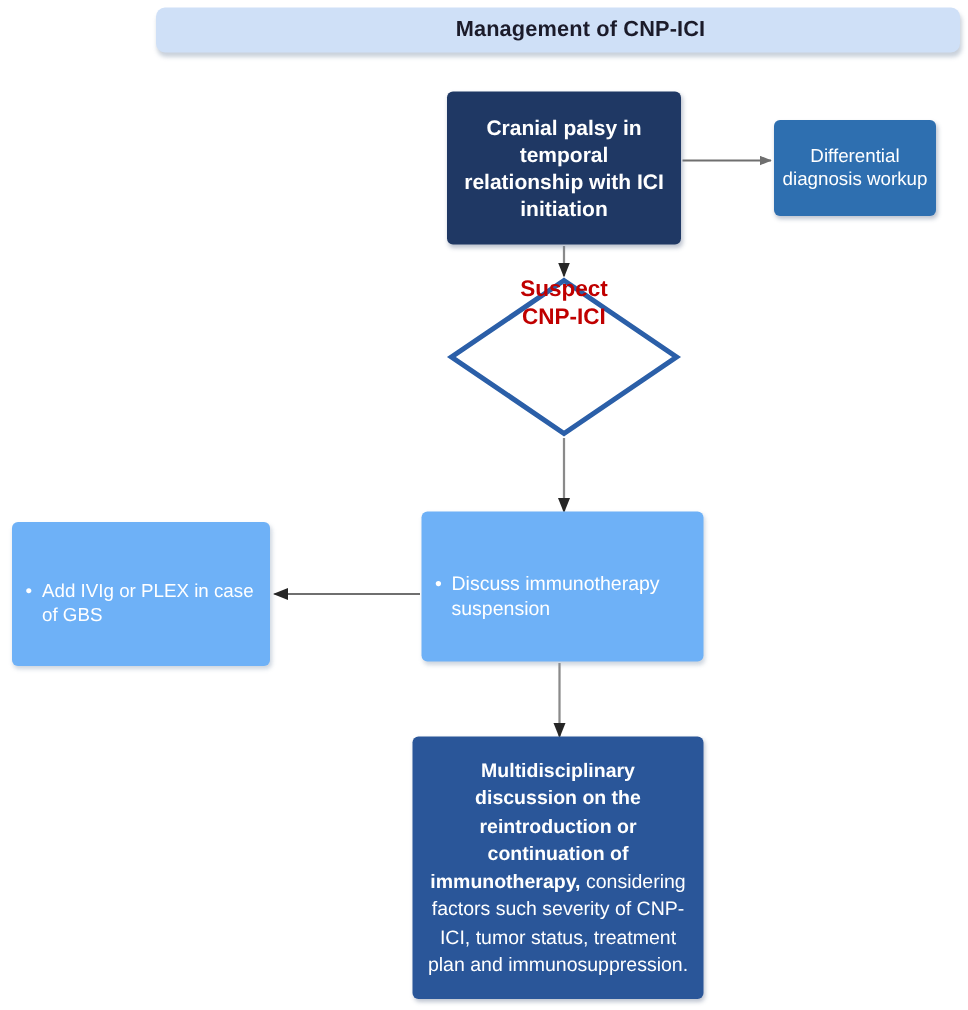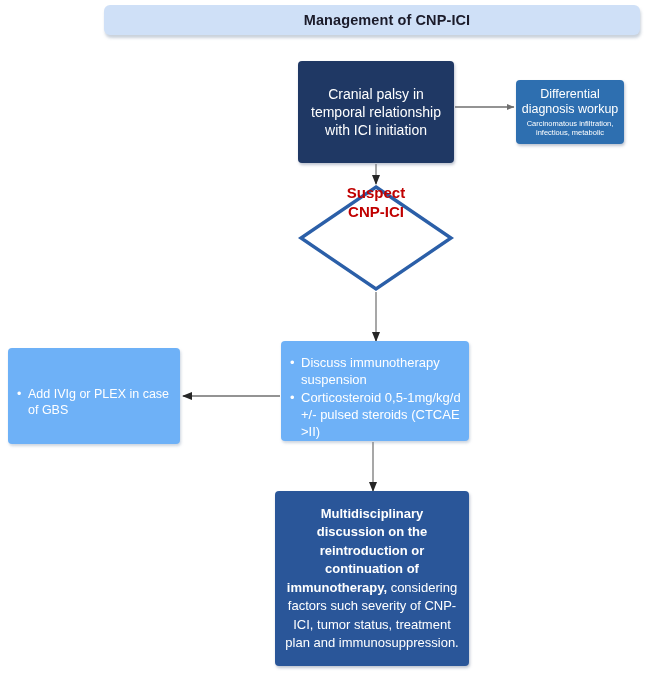--- a/index.html
+++ b/index.html
@@ -76,21 +76,21 @@
 
   
   #box-cranial-palsy {
     left: 298px;
     top: 61px;
     width: 156px;
     height: 102px;
     padding: 6px 8px;
     text-align: center;
     font-size: 14px;
-    font-weight: normal;
+    font-weight: bold;
     line-height: 18px;
   }
 
   
   #box-differential {
     left: 516px;
     top: 80px;
     width: 108px;
     height: 64px;
     padding: 4px 5px;
@@ -230,39 +230,37 @@
 
     <line x1="373" y1="442" x2="373" y2="491" stroke="#8a8a8a" stroke-width="1.5" marker-end="url(#arrow-dark)"></line>
   </svg>
 
   <div class="node node-dark" id="box-cranial-palsy">
     <span>Cranial palsy in temporal relationship with ICI initiation</span>
   </div>
 
   <div class="node node-mid" id="box-differential">
     <span class="dd-title">Differential diagnosis workup</span>
-    <span class="dd-sub">Carcinomatous infiltration, infectious, metabolic</span>
   </div>
 
   <div id="diamond-suspect">
     <svg viewBox="0 0 158 110">
       <polygon points="79,4 154,55 79,106 4,55" fill="#ffffff" stroke="#2b5fa8" stroke-width="3.4"></polygon>
     </svg>
     <div class="diamond-label">
       <span>
         <span>Suspect</span><br>
         <span>CNP-ICI</span>
       </span>
     </div>
   </div>
 
   <div class="node node-light" id="box-discuss">
     <ul class="bullets">
       <li>Discuss immunotherapy suspension</li>
-      <li>Corticosteroid 0,5-1mg/kg/d +/- pulsed steroids  (CTCAE &gt;II)</li>
     </ul>
   </div>
 
   <div class="node node-light" id="box-ivig">
     <ul class="bullets">
       <li>Add IVIg or PLEX in case of GBS</li>
     </ul>
   </div>
 
   <div class="node node-steel" id="box-multidisciplinary">

